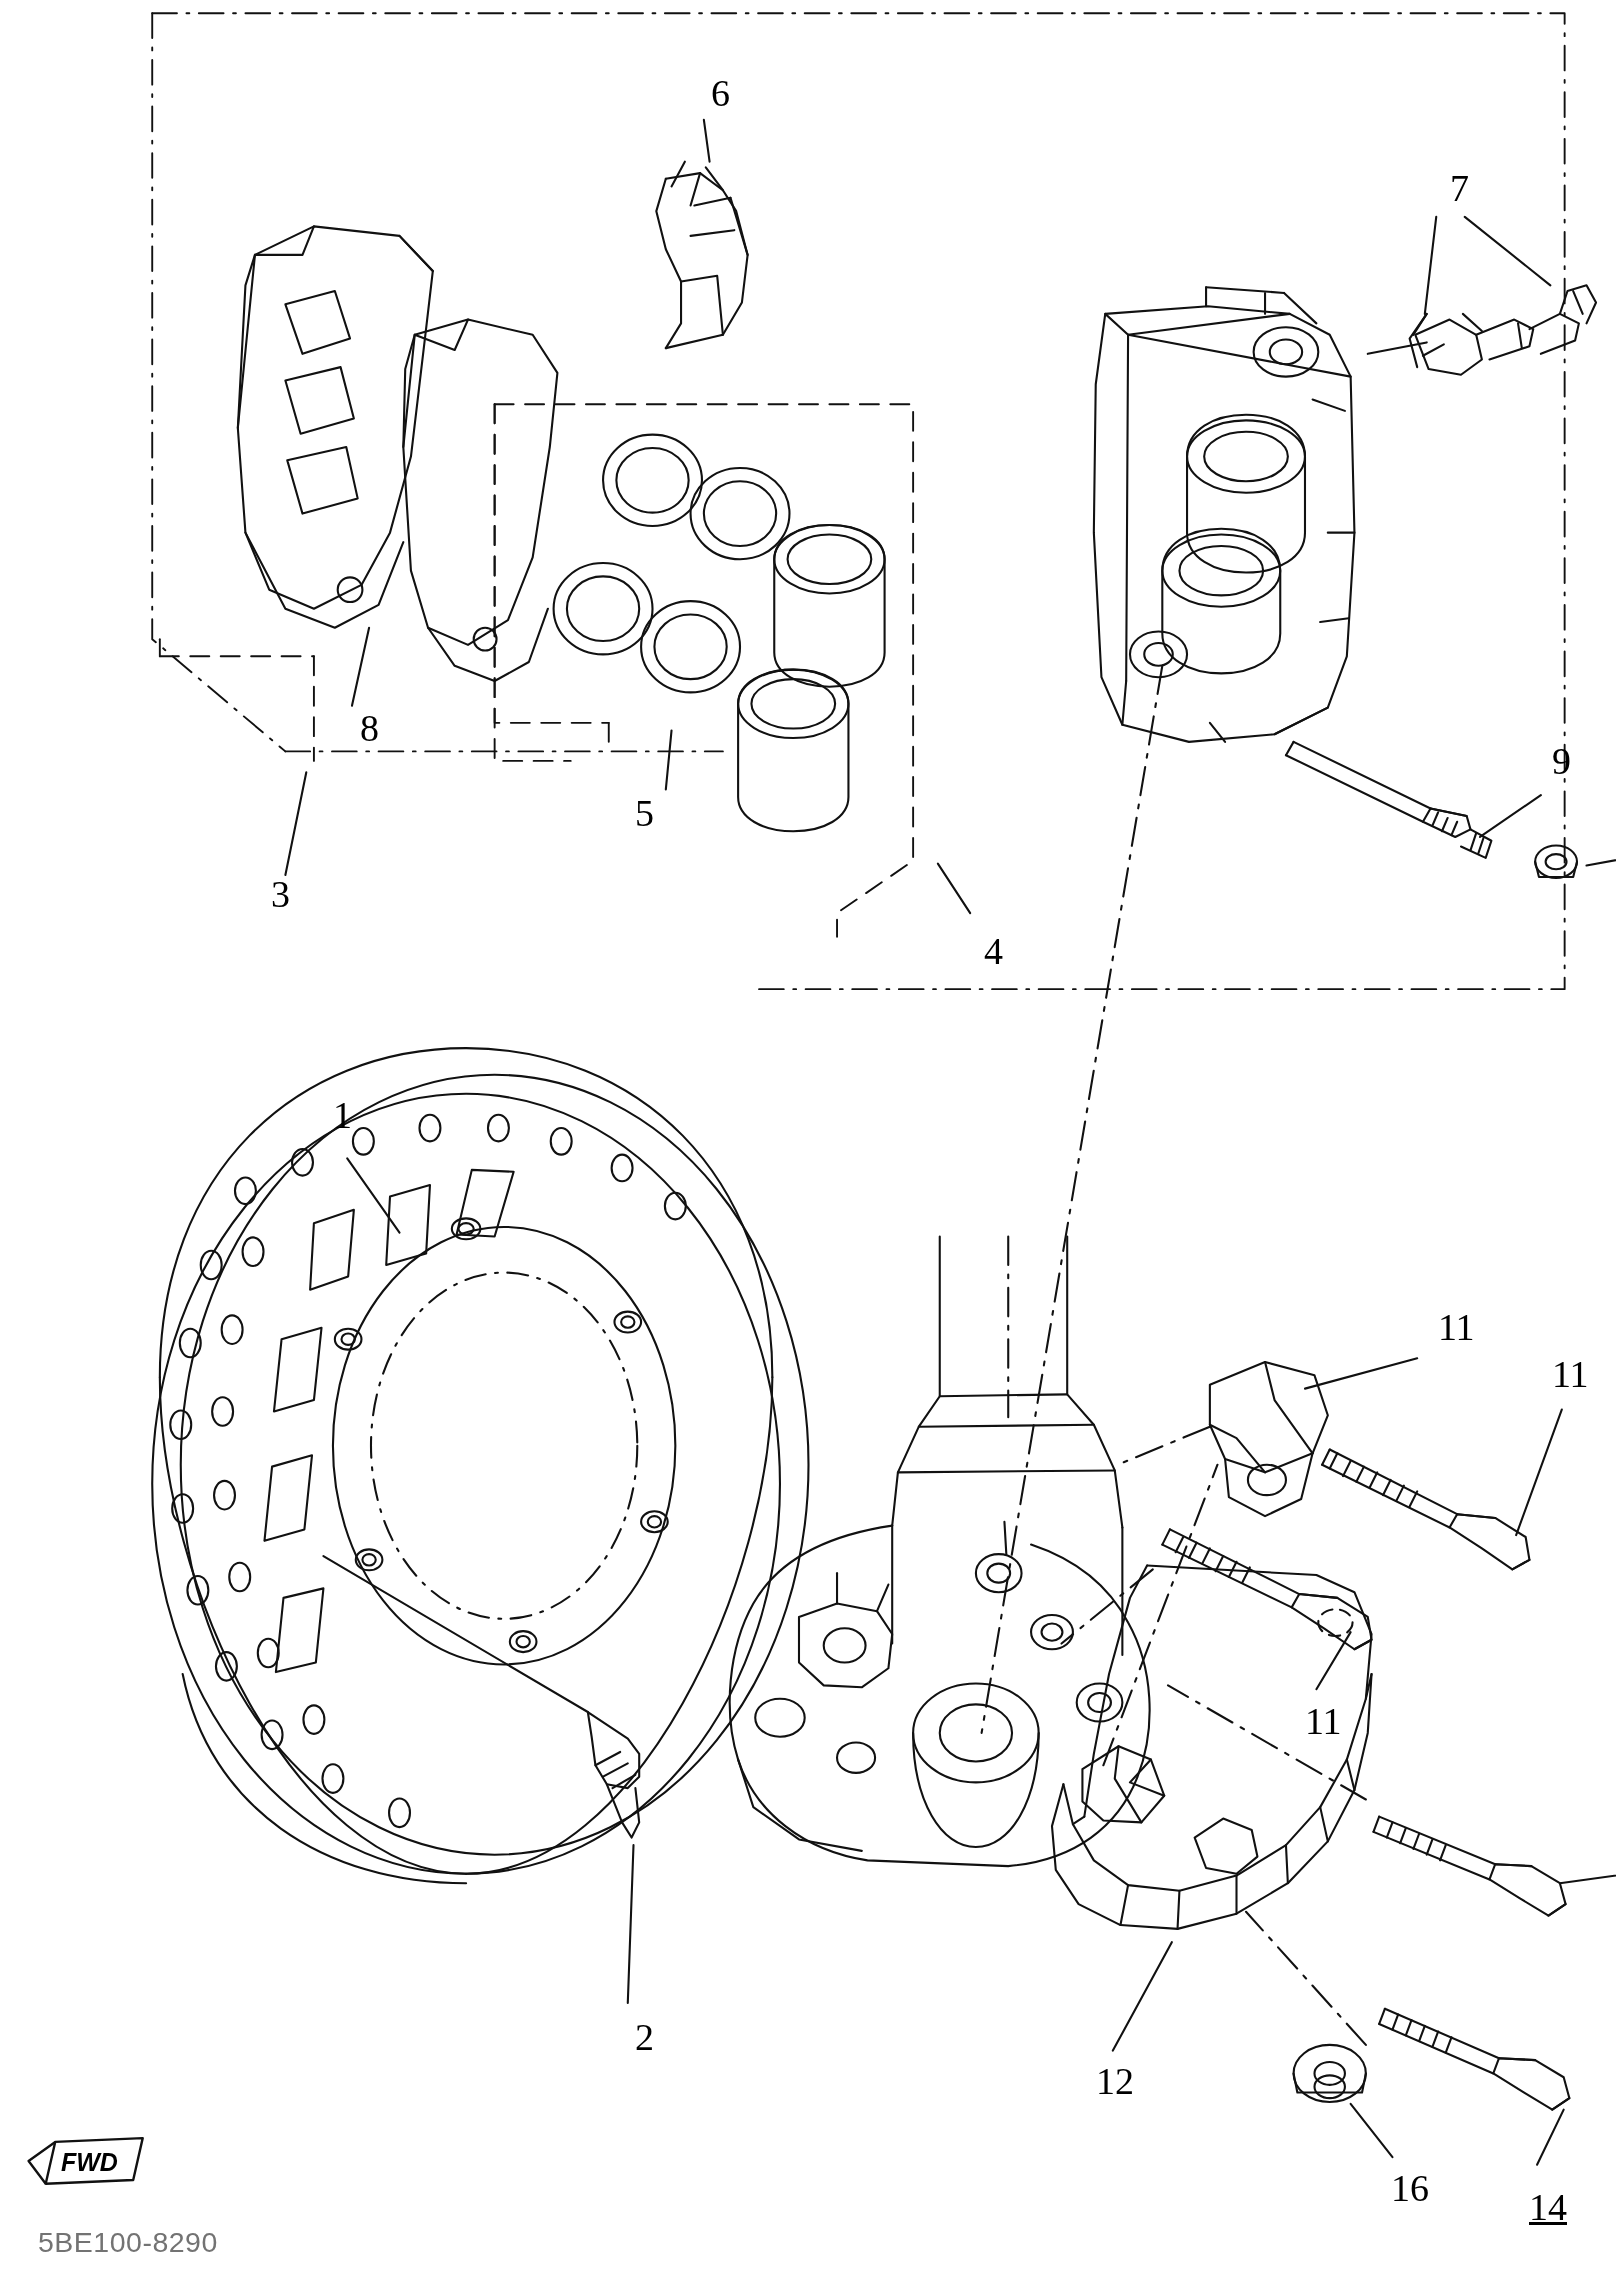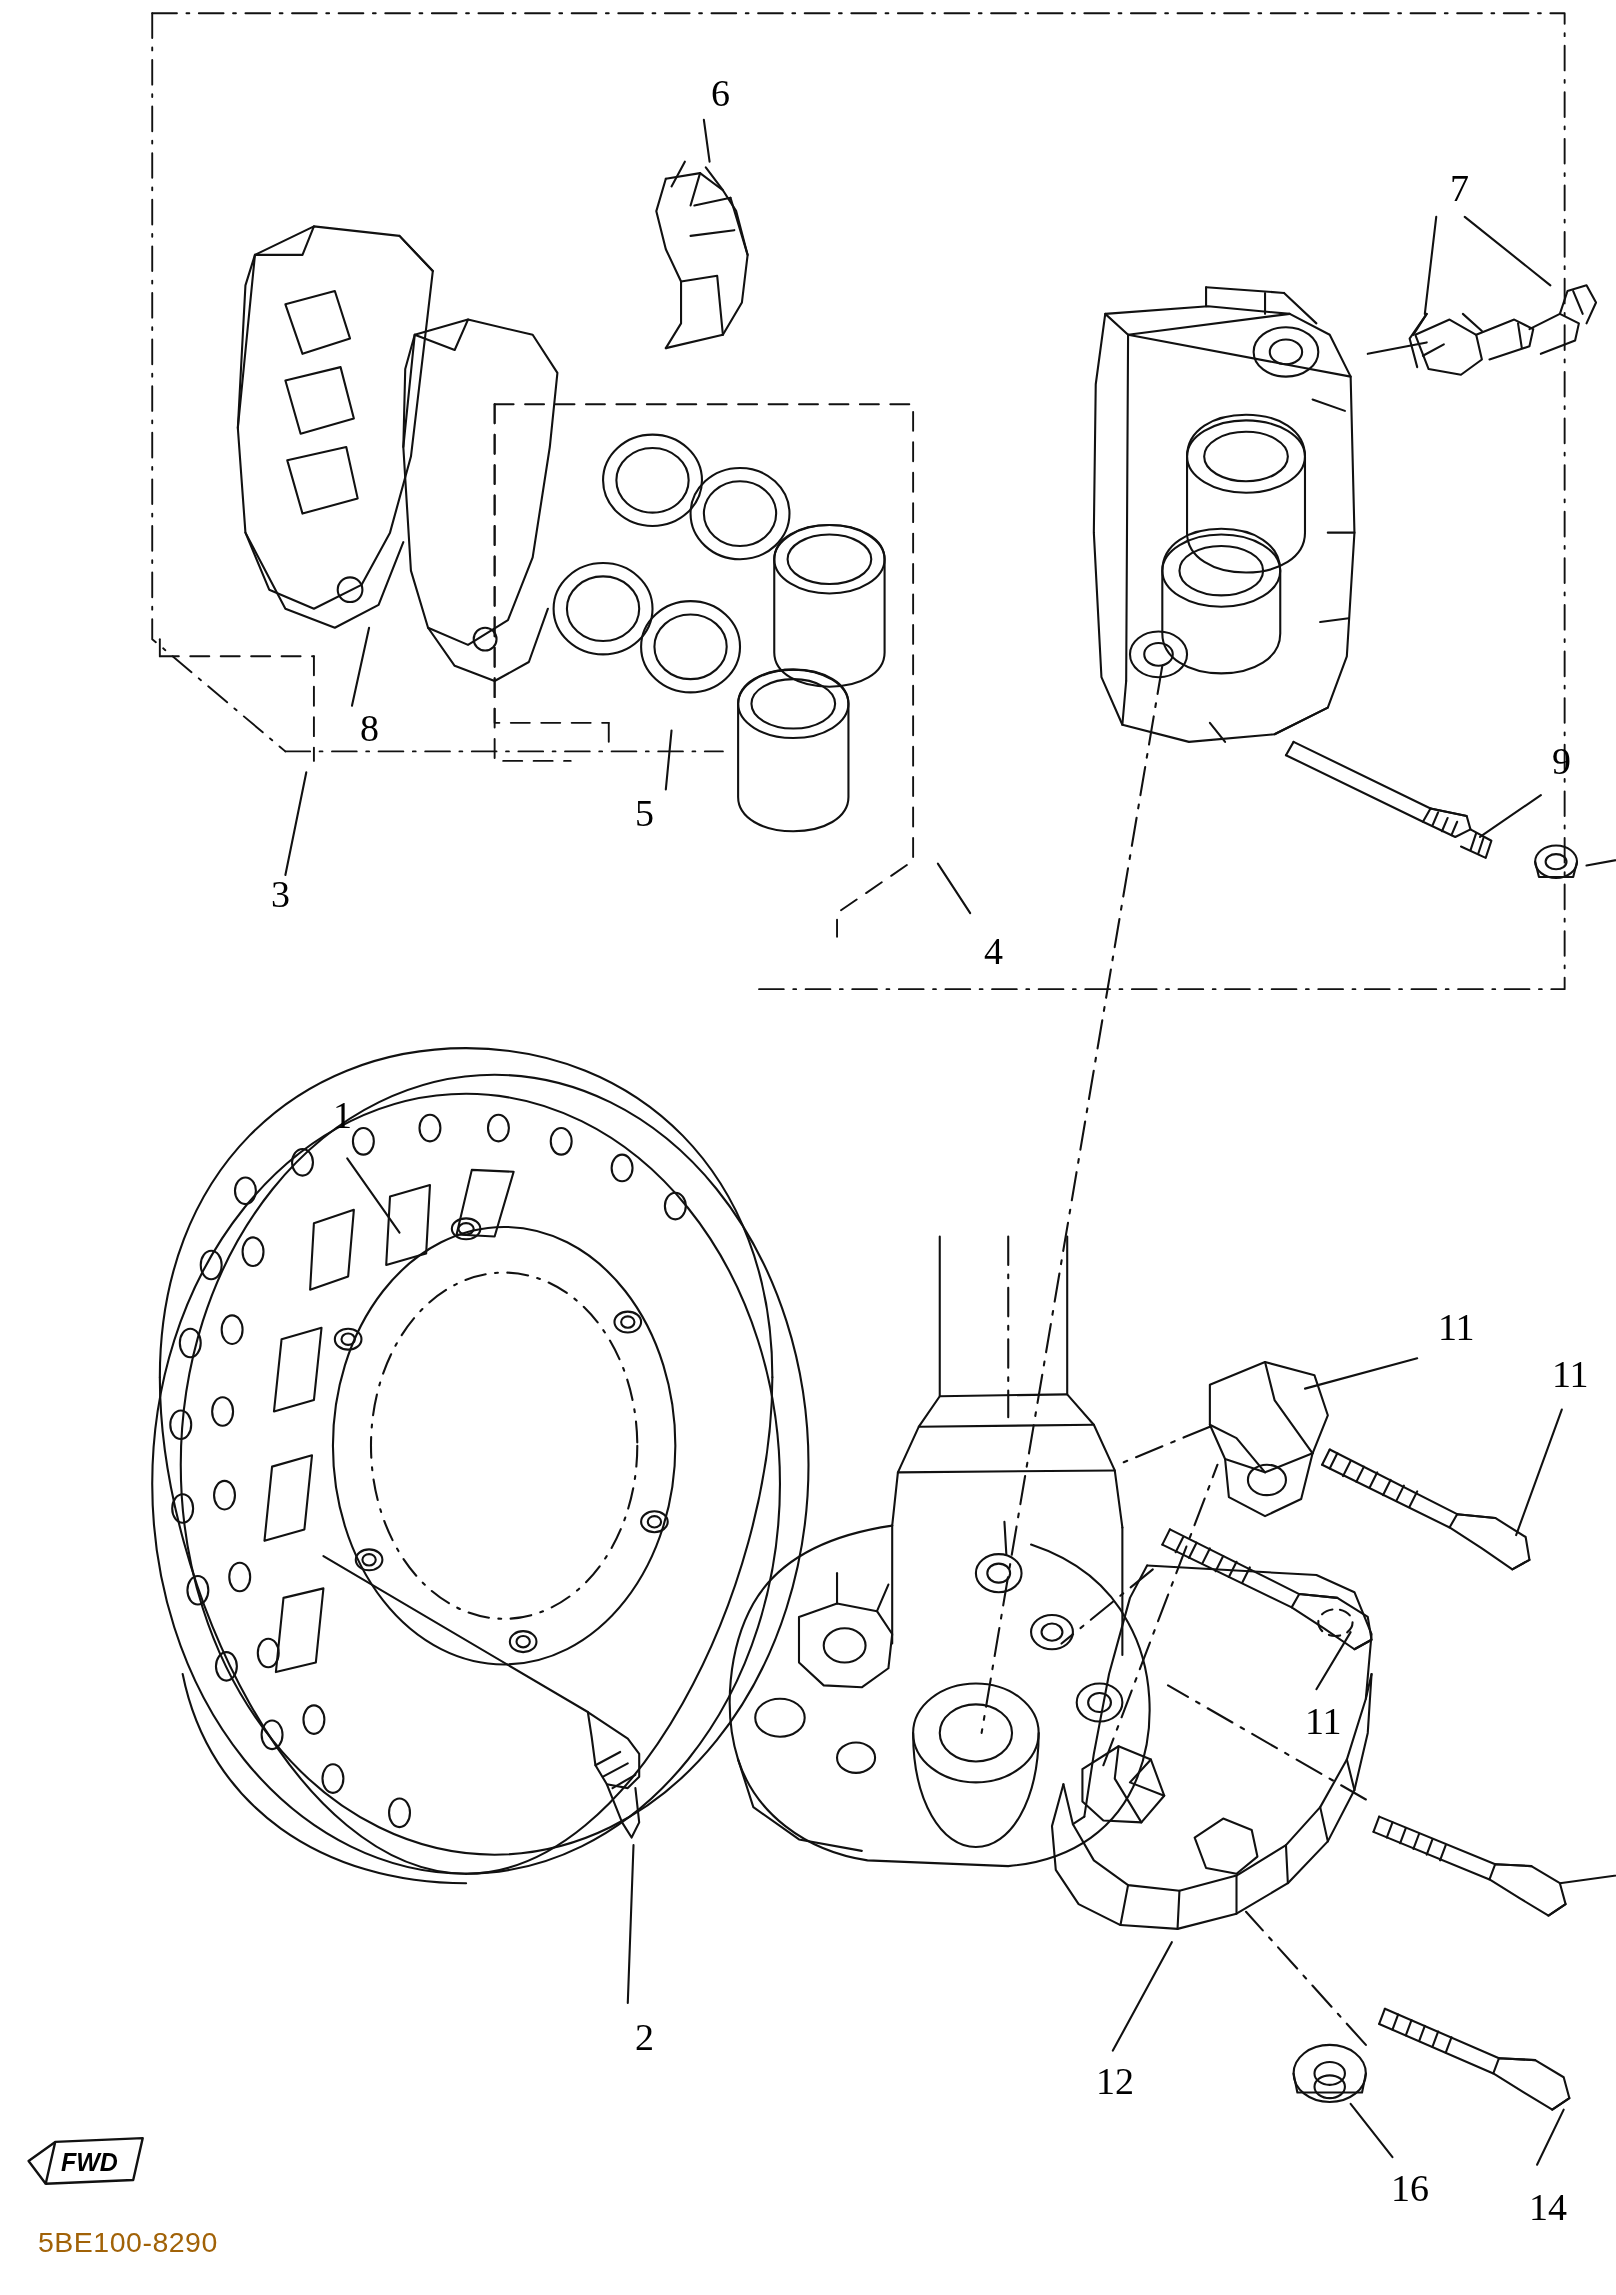--- a/index.html
+++ b/index.html
@@ -32,21 +32,21 @@
     line-height: 1;
     white-space: nowrap;
   }
   #part-code {
     position: absolute;
     left: 38px;
     top: 2226px;
     font-family: "Liberation Sans", sans-serif;
     font-size: 28.5px;
     letter-spacing: 0.5px;
-    color: #a16207;
+    color: #737373;
   }
   #fwd-text {
     position: absolute;
     left: 61px;
     top: 2148px;
     font-family: Liberation Sans, sans-serif;
     font-weight: bold;
     font-style: italic;
     font-size: 25px;
     color: #000000;
@@ -440,19 +440,19 @@
   <div class="callout" style="left:1552px; top:742px;">9</div>
 
   <div class="callout" style="left:333px;  top:1096px;">1</div>
   <div class="callout" style="left:1438px; top:1308px;">11</div>
   <div class="callout" style="left:1552px; top:1355px;">11</div>
   <div class="callout" style="left:1305px; top:1702px;">11</div>
 
   <div class="callout" style="left:635px;  top:2018px;">2</div>
   <div class="callout" style="left:1096px; top:2062px;font-family:Liberation Serif, serif;">12</div>
   <div class="callout" style="left:1391px; top:2169px;">16</div>
-  <div class="callout" style="left:1529px; top:2188px;">14</div>
+  <div class="callout" style="left:1529px; top:2188px;text-decoration:underline;">14</div>
 
   <div id="fwd-text">FWD</div>
   <div id="part-code">5BE100-8290</div>
 
 </div>
 
 
 </body></html>

